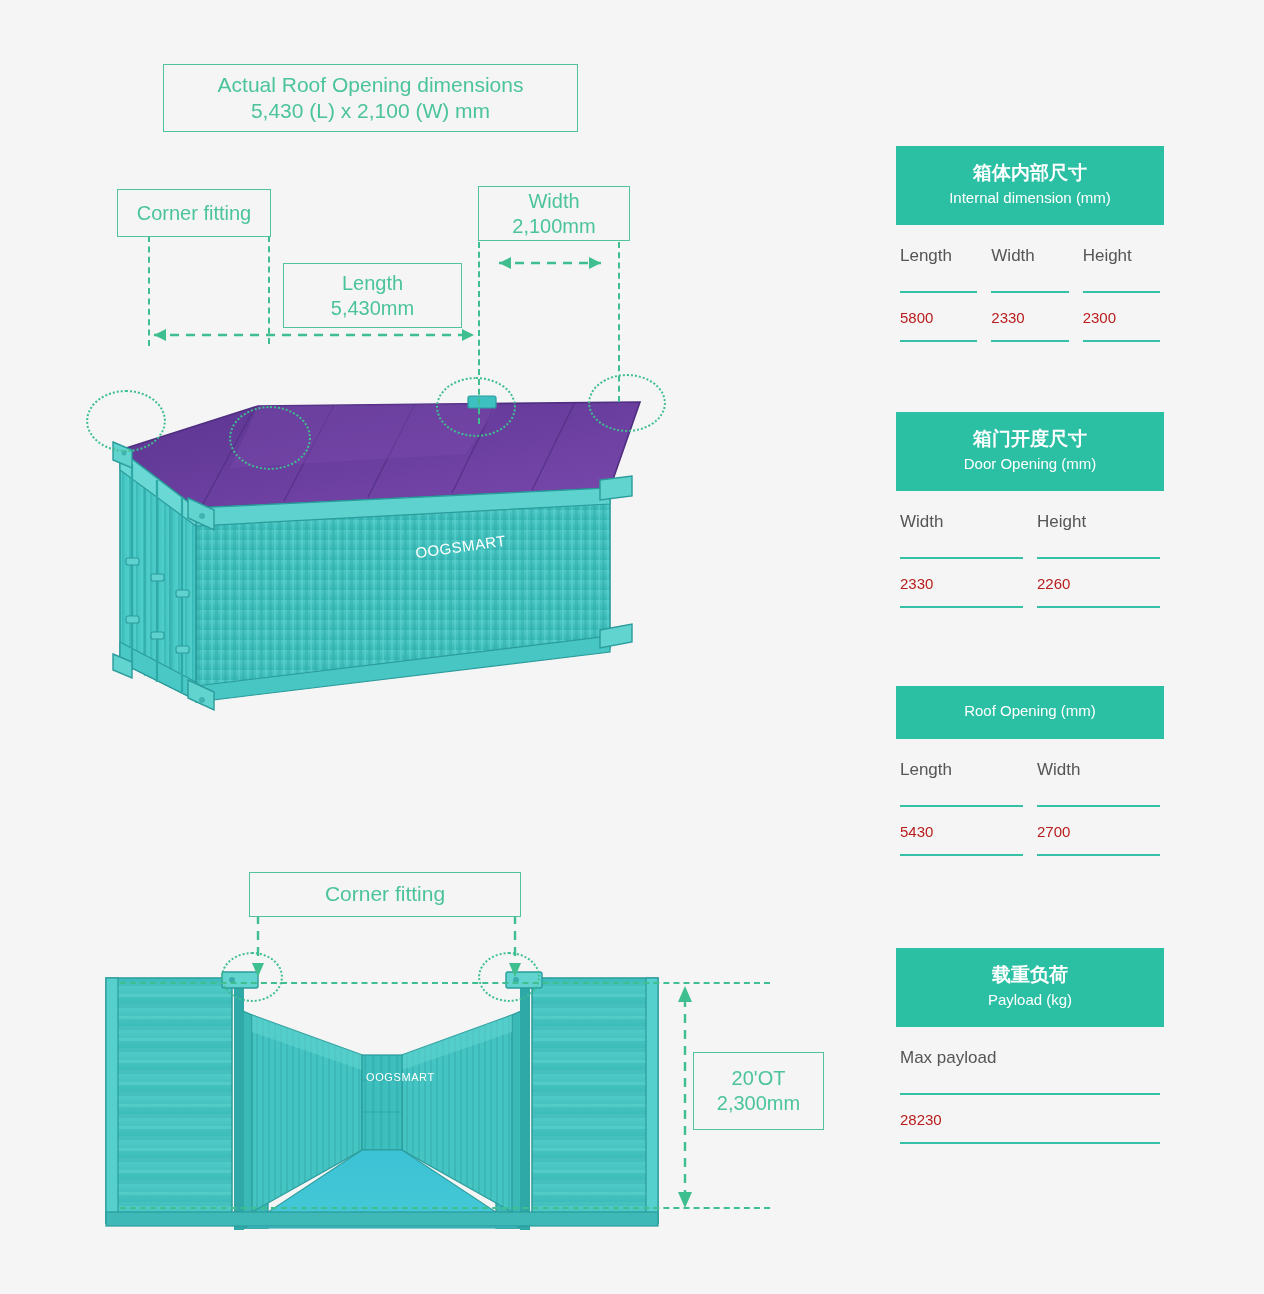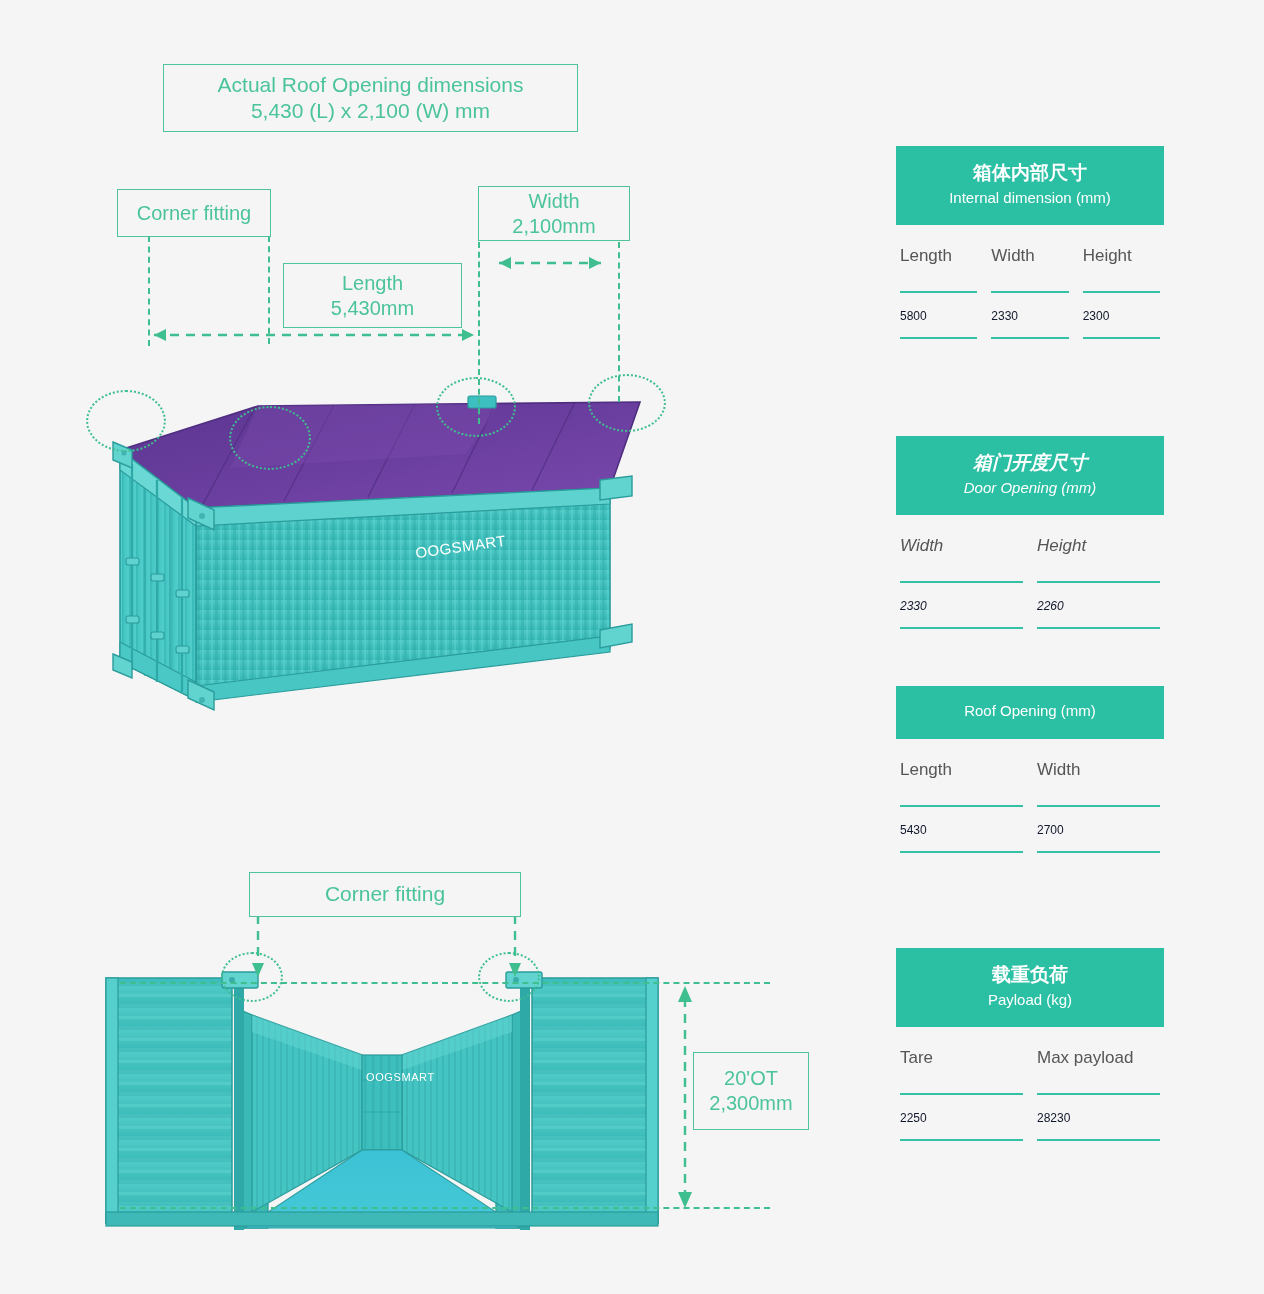--- a/index.html
+++ b/index.html
@@ -23,21 +23,21 @@
     display: flex; flex-direction: column;
     align-items: center; justify-content: center;
   }
   .callout span { display: block; white-space: nowrap; }
 
   #callout-roof   { left:163px; top:64px;  width:415px; height:68px; font-size:21px; }
   #callout-corner1{ left:117px; top:189px; width:154px; height:48px; font-size:20px; }
   #callout-width  { left:478px; top:186px; width:152px; height:55px; font-size:20px; }
   #callout-length { left:283px; top:263px; width:179px; height:65px; font-size:20px; }
   #callout-corner2{ left:249px; top:872px; width:272px; height:45px; font-size:21px; }
-  #callout-height { left:693px; top:1052px;width:116px; height:78px; font-size:20px; }
+  #callout-height { left:693px; top:1052px;width:131px; height:78px; font-size:20px; }
 
   
   .dash-v { position:absolute; width:0; border-left:2px dashed #3fbf8f; z-index:4; }
   .dash-h { position:absolute; height:0; border-top:2px dashed #3fbf8f; z-index:4; }
   .dot-circle {
     position:absolute; border:2.5px dotted #3fbf8f;
     border-radius:50%; z-index:5; background:transparent;
   }
   .arrow-svg { position:absolute; z-index:5; }
 
@@ -46,40 +46,40 @@
   .brand {
     position:absolute; color:#ffffff; font-weight:400;
     letter-spacing:.5px; z-index:5; pointer-events:none;
   }
   #brand-top { left:415px; top:538px; font-size:15px; transform:rotate(-8deg); }
   #brand-bottom { left:366px; top:1071px; font-size:11px; letter-spacing:.6px; }
 
   
   .spec-table { position:absolute; left:896px; width:268px; z-index:7; }
   #spec-internal { top:146px; }
-  #spec-door     { top:436px;font-style:italic; }
+  #spec-door     { top:412px; }
   #spec-roof     { top:686px; }
   #spec-payload  { top:948px; }
 
   .spec-head {
     background:#2bbfa4; color:#fff; text-align:center;
     padding:14px 6px 16px;
   }
   .spec-head .cn { font-size:19px; font-weight:bold; line-height:1.4; }
   .spec-head .en { font-size:15px; line-height:1.5; }
 
   .spec-body { display:flex; gap:14px; padding:14px 4px 0; }
   .spec-col { flex:1; min-width:0; }
   .spec-col .hd {
     font-size:17px; color:#555; line-height:1.25;
     padding:6px 0 10px; min-height:52px;
   }
   .spec-col .rule { height:2px; background:#34c1a6; }
   .spec-col .val {
-    font-size:12px; color:#0f172a; padding:16px 0 14px;
+    font-size:15px; color:#b91c1c; padding:16px 0 14px;
   }
 </style>
 </head>
 <body>
 
 <div class="page">
 
   <div class="dash-v" style="left:148px; top:236px; height:110px;"></div>
   <div class="dash-v" style="left:268px; top:236px; height:108px;"></div>
   <div class="dash-v" style="left:478px; top:242px; height:182px;"></div>
@@ -375,26 +375,20 @@
     </div>
   </div>
 
   <div class="spec-table" id="spec-payload">
     <div class="spec-head">
       <div class="cn">载重负荷</div>
       <div class="en">Payload (kg)</div>
     </div>
     <div class="spec-body">
       <div class="spec-col">
-        <div class="hd">Tare</div>
-        <div class="rule"></div>
-        <div class="val">2250</div>
-        <div class="rule"></div>
-      </div>
-      <div class="spec-col">
         <div class="hd">Max payload</div>
         <div class="rule"></div>
         <div class="val">28230</div>
         <div class="rule"></div>
       </div>
     </div>
   </div>
 
 </div>
 

